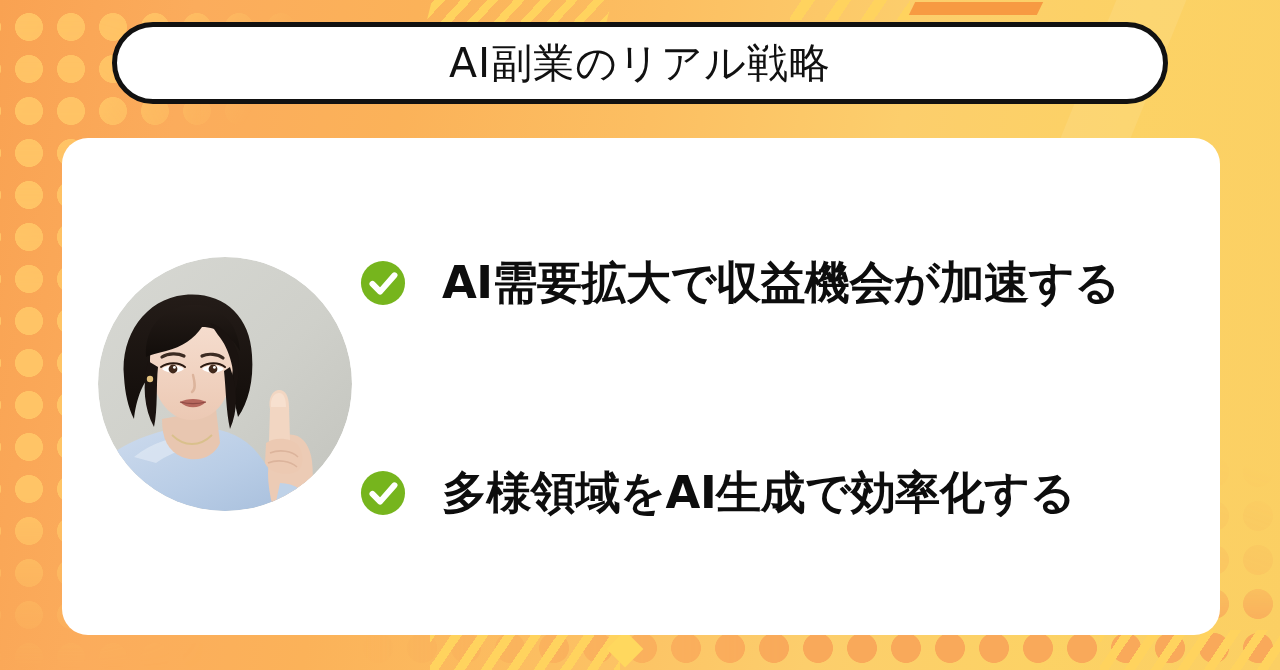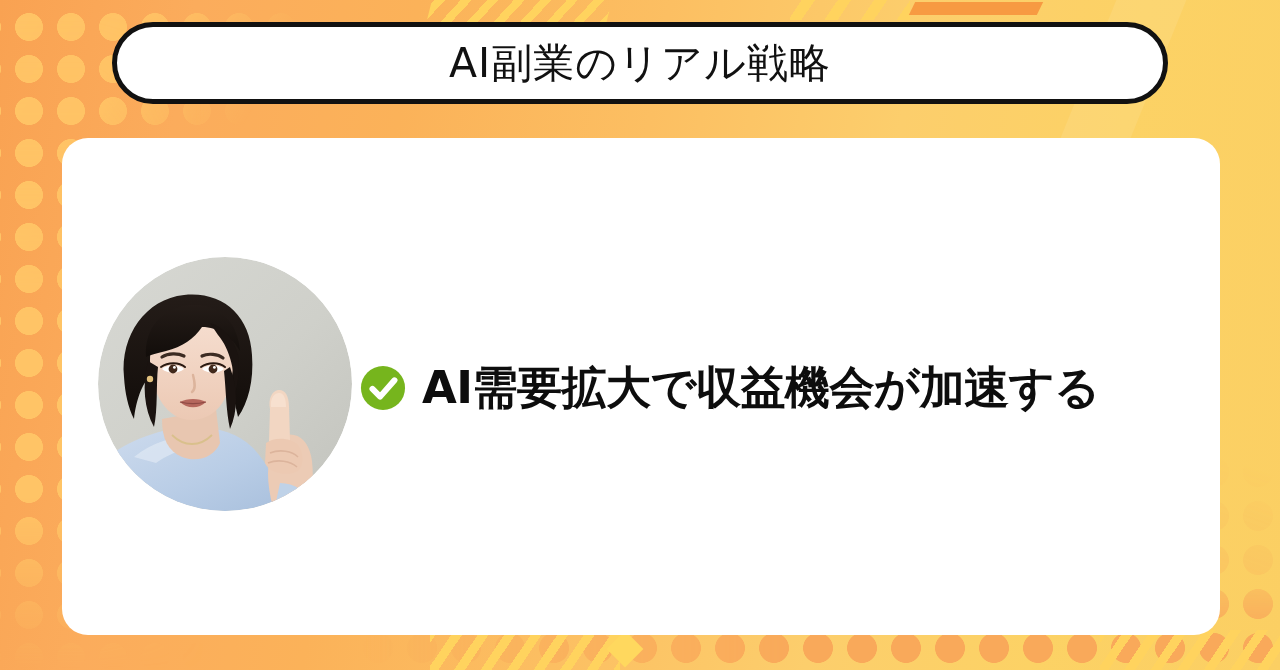--- a/index.html
+++ b/index.html
@@ -177,21 +177,21 @@
     top: 40px;
     width: 850px;
     height: 420px;
     display: flex;
     flex-direction: column;
     justify-content: space-around;
   }
   .bullet-row {
     display: flex;
     align-items: center;
-    gap: 16px;
+    gap: 36px;
     height: 62px;
   }
   .check-icon {
     flex: 0 0 auto;
     width: 46px;
     height: 46px;
     display: block;
   }
   .bullet-text {
     font-family: "DejaVu Sans", "Liberation Sans", sans-serif;
@@ -317,17 +317,24 @@
     <div id="bullet-list">
 
       <div class="bullet-row">
         <svg class="check-icon" viewBox="0 0 48 48">
           <circle cx="24" cy="24" r="23" fill="#76b51d"></circle>
           <path d="M 13 25 L 21 33 L 36 16" stroke="#ffffff" stroke-width="6.2" stroke-linecap="round" stroke-linejoin="round" fill="none"></path>
         </svg>
         <span class="bullet-text">AI需要拡大で収益機会が加速する</span>
       </div>
 
+      <div class="bullet-row">
+        <svg class="check-icon" viewBox="0 0 48 48">
+          <circle cx="24" cy="24" r="23" fill="#76b51d"></circle>
+          <path d="M 13 25 L 21 33 L 36 16" stroke="#ffffff" stroke-width="6.2" stroke-linecap="round" stroke-linejoin="round" fill="none"></path>
+        </svg>
+        <span class="bullet-text">多様領域をAI生成で効率化する</span>
+      </div>
 
 
     </div>
   </div>
 </div>
 
 </body></html>

